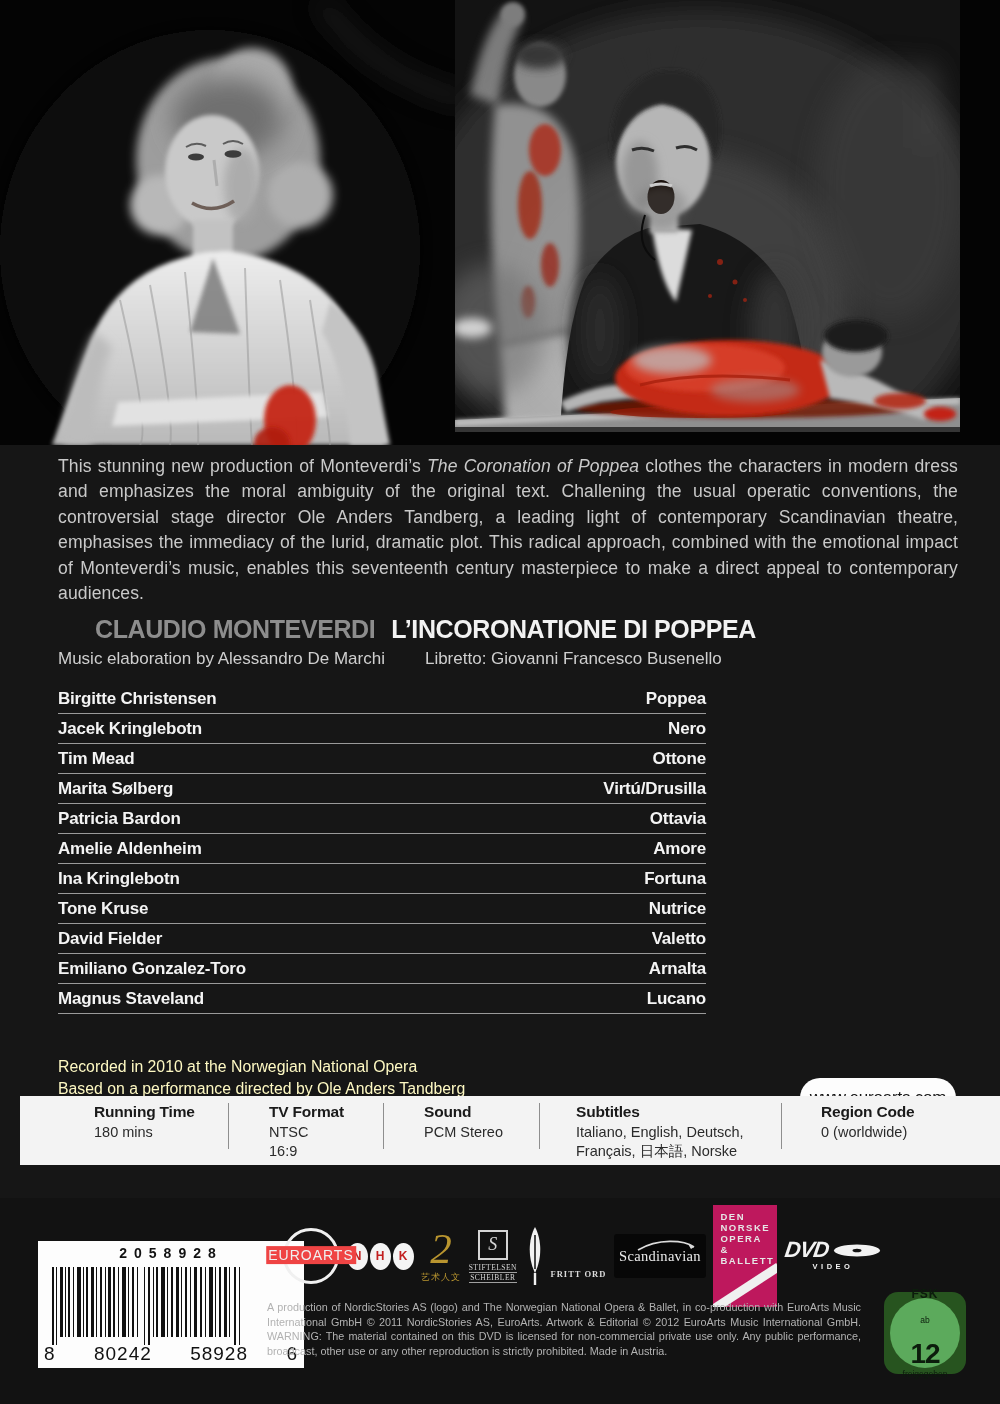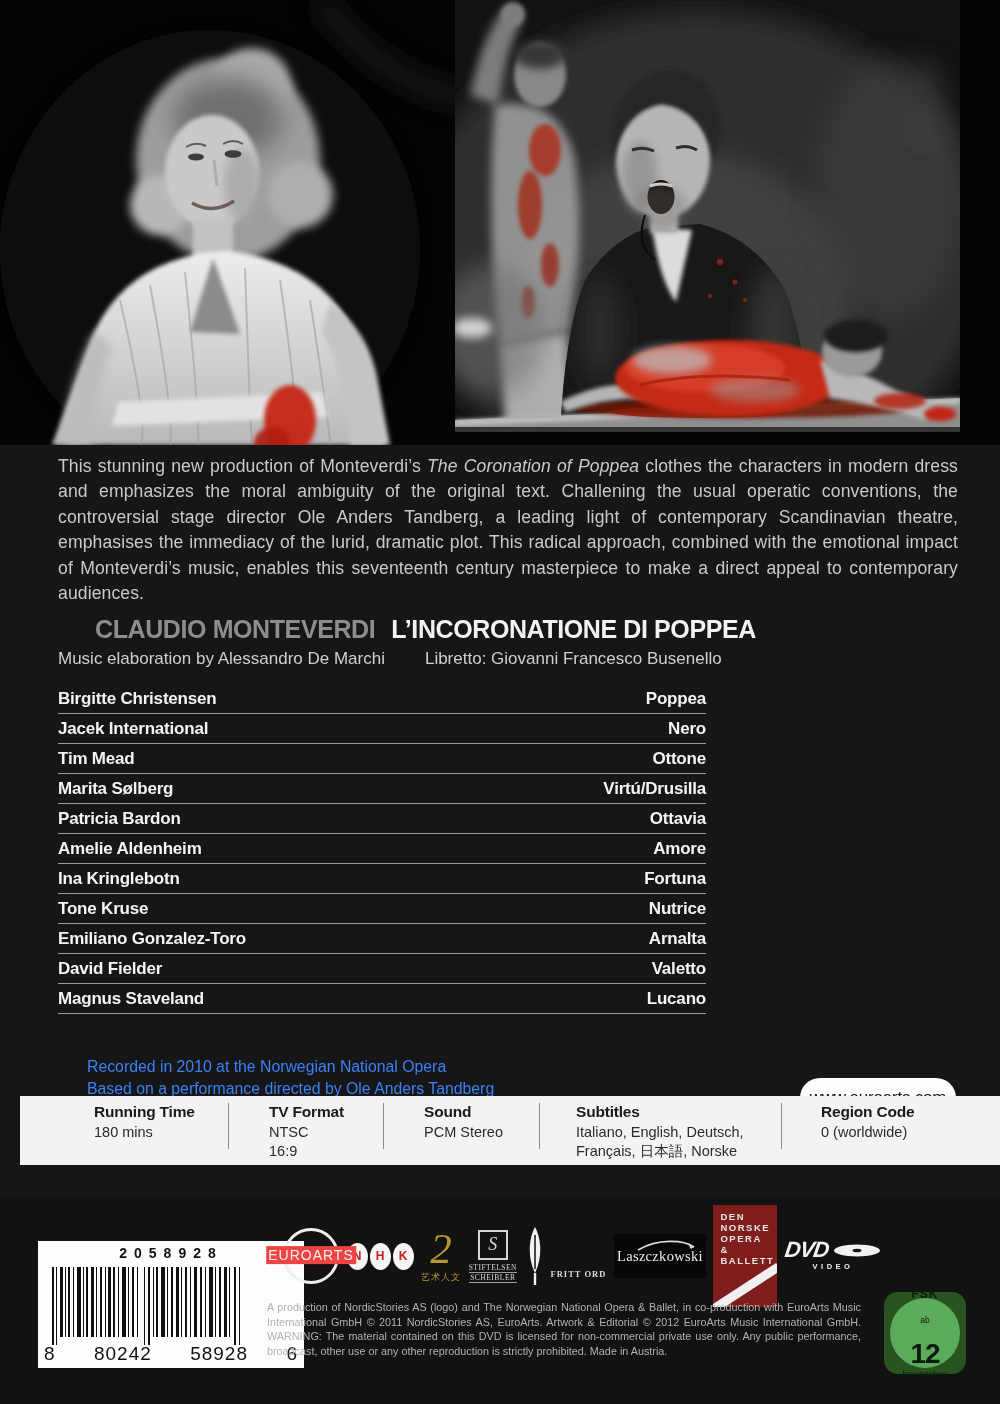--- a/index.html
+++ b/index.html
@@ -22,21 +22,21 @@
   .title-row .work { color:#f2f2f2; }
   .credits-row { position:absolute; top:649px; left:58px; width:900px;
     color:#cfcfcf; font-size:17px; display:flex; gap:40px; }
 
   
   .cast { position:absolute; top:684px; left:58px; width:648px; }
   .cast-row { height:30px; display:flex; justify-content:space-between; align-items:center;
     border-bottom:1px solid #9a9a9a; color:#f4f4f4; font-weight:bold; font-size:17px; letter-spacing:-0.2px; }
 
   
-  .production { position:absolute; top:1056px; left:58px; color:#3b82f6; font-size:15.8px; line-height:21.8px;margin-left:29px; }
+  .production { position:absolute; top:1056px; left:58px; color:#fef9c3; font-size:15.8px; line-height:21.8px; }
   .website-badge { position:absolute; top:1078px; left:800px; width:156px; height:40px;
     background:#fdfdfd; border-radius:20px; display:flex; align-items:center; justify-content:center;
     color:#161616; font-size:17px; letter-spacing:-0.2px; }
 
   
   .specs-bar { position:absolute; top:1096px; left:0; width:1000px; height:69px;
     background:#f3f3f3; display:flex; padding-left:74px; padding-top:7px; color:#1a1a1a;margin-left:20px; }
   .spec-col { position:relative; }
   .spec-col .lbl { font-weight:bold; font-size:15.5px; letter-spacing:-0.2px; margin-bottom:2px; }
   .spec-col .val { font-size:14.5px; line-height:19px; color:#2b2b2b; }
@@ -79,21 +79,21 @@
 
   .frittord { display:flex; align-items:flex-end; gap:6px; }
   .frittord .txt { font-family:"Liberation Serif", serif; font-weight:bold; font-size:8.5px;
     letter-spacing:1px; color:#dcdcdc; padding-bottom:8px; }
 
   .nordic { position:relative; width:92px; height:44px; background:#070707; border-radius:3px;
     display:flex; align-items:center; justify-content:center; }
   .nordic .txt { font-family:"Liberation Serif", serif; color:#ececec; font-size:14.5px; letter-spacing:0.3px; }
   .nordic svg { position:absolute; top:4px; right:8px; }
 
-  .opera-box { position:relative; width:64px; height:102px; background:#7f1d1d; padding:6px 0 0 7px; overflow:hidden; }
+  .opera-box { position:relative; width:64px; height:102px; background:#be185d; padding:6px 0 0 7px; overflow:hidden; }
   .opera-box .ln { color:#e6e6e6; font-weight:bold; font-size:9.5px; line-height:11px; letter-spacing:1.5px; }
   .opera-box .slash { position:absolute; bottom:14px; left:-8px; width:80px; height:9px;
     background:#f0f0f0; transform:rotate(-33deg); }
 
   .dvdlogo { text-align:center; }
   .dvdlogo .dvd-txt { display:inline-block; color:#f2f2f2; font-weight:bold; font-style:italic;
     font-size:22px; letter-spacing:-1px; transform:skewX(-8deg); line-height:18px; }
   .dvdlogo .video-txt { color:#f2f2f2; font-weight:bold; font-size:7.5px; letter-spacing:3.5px; margin-top:1px; }
 
   .legal { position:absolute; top:102px; left:267px; width:594px;
@@ -252,21 +252,21 @@
     <span>Music elaboration by Alessandro De Marchi</span>
     <span>Libretto: Giovanni Francesco Busenello</span>
   </div>
 
   <div class="cast">
     <div class="cast-row">
         <span>Birgitte Christensen</span>
         <span>Poppea</span>
       </div>
     <div class="cast-row">
-        <span>Jacek International</span>
+        <span>Jacek Kringlebotn</span>
         <span>Nero</span>
       </div>
     <div class="cast-row">
         <span>Tim Mead</span>
         <span>Ottone</span>
       </div>
     <div class="cast-row">
         <span>Marita Sølberg</span>
         <span>Virtú/Drusilla</span>
       </div>
@@ -280,26 +280,26 @@
       </div>
     <div class="cast-row">
         <span>Ina Kringlebotn</span>
         <span>Fortuna</span>
       </div>
     <div class="cast-row">
         <span>Tone Kruse</span>
         <span>Nutrice</span>
       </div>
     <div class="cast-row">
+        <span>David Fielder</span>
+        <span>Valetto</span>
+      </div>
+    <div class="cast-row">
         <span>Emiliano Gonzalez-Toro</span>
         <span>Arnalta</span>
-      </div>
-    <div class="cast-row">
-        <span>David Fielder</span>
-        <span>Valetto</span>
       </div>
     <div class="cast-row">
         <span>Magnus Staveland</span>
         <span>Lucano</span>
       </div>
   </div>
 
   <div class="production">
     <div>Recorded in 2010 at the Norwegian National Opera</div>
     <div>Based on a performance directed by Ole Anders Tandberg</div>
@@ -420,21 +420,21 @@
           <line x1="10" y1="10" x2="10" y2="44" stroke="#1a1a1a" stroke-width="1.6"></line>
           <line x1="10" y1="48" x2="10" y2="60" stroke="#f2f2f2" stroke-width="2.4"></line>
         </svg>
         <span class="txt">FRITT ORD</span>
       </div>
       <div class="nordic">
         <svg width="62" height="14" viewBox="0 0 62 14">
           <path d="M2,12 C22,0 48,2 58,9" stroke="#dcdcdc" stroke-width="1.6" fill="none"></path>
           <path d="M58,9 L52,6 L55,11 Z" fill="#dcdcdc"></path>
         </svg>
-        <span class="txt">Laszczkowski</span>
+        <span class="txt">Scandinavian</span>
       </div>
       <div class="opera-box">
         <div class="ln">DEN</div>
         <div class="ln">NORSKE</div>
         <div class="ln">OPERA</div>
         <div class="ln">&amp;</div>
         <div class="ln">BALLETT</div>
         <div class="slash"></div>
       </div>
       <div class="dvdlogo">

